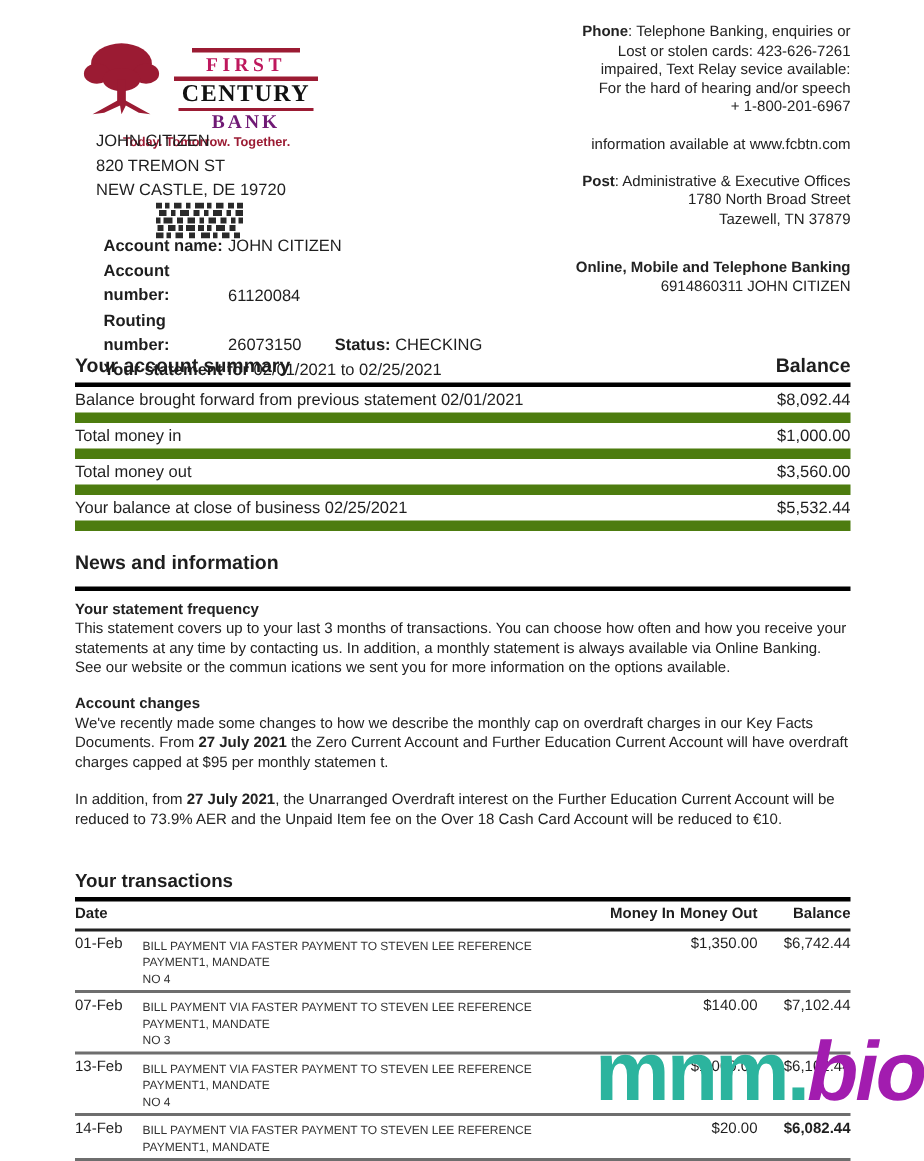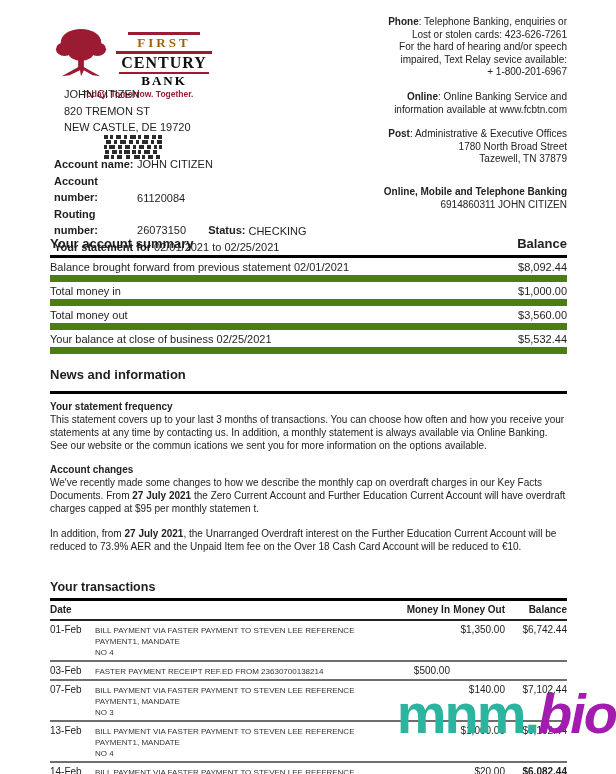--- a/index.html
+++ b/index.html
@@ -9,25 +9,25 @@
   .header{position:relative;height:234px;}
   .logo{position:absolute;left:52px;top:26px;width:170px;}
   .logo-row{display:flex;align-items:flex-start;}
   .logo-text{width:104px;margin-left:2px;text-align:center;
              font-family:"Liberation Serif", serif;font-weight:bold;margin-top:6px;}
   .bar1{height:3px;width:72px;margin:0 auto 1px auto;}
   .t-first{font-size:13px;letter-spacing:3px;line-height:14px;}
   .bar2{height:3px;width:96px;margin:1px auto 1px auto;}
   .t-century{font-size:16px;color:#111;letter-spacing:1px;line-height:16px;}
   .bar3{height:1.5px;width:90px;margin:1px auto 0 auto;}
-  .t-bank{font-size:13px;color:#000000;letter-spacing:2px;line-height:14px;}
+  .t-bank{font-size:13px;color:#701a75;letter-spacing:2px;line-height:14px;}
   .tagline{margin:1px 0 0 30px;font-size:8.5px;font-weight:bold;white-space:nowrap;}
   .recipient{position:absolute;left:64px;top:86px;font-size:11px;line-height:16.5px;}
   .barcode{position:absolute;left:104px;top:135px;width:58px;height:24px;}
-  .acct{position:absolute;left:54px;top:156px;font-size:11px;line-height:16.5px;}
+  .acct{position:absolute;left:69px;top:156px;font-size:11px;line-height:16.5px;}
   .acct .lbl{display:inline-block;width:80px;font-weight:bold;}
   .acct .rv{display:inline-block;width:62px;}
   .acct .st-lbl{font-weight:bold;margin-left:6px;}
   .acct .stmt-lbl{font-weight:bold;}
   .contact{position:absolute;right:49px;top:16px;width:290px;text-align:right;
            font-size:10px;line-height:12.6px;color:#222;}
   .contact b{font-weight:bold;}
   .c-blk{margin-bottom:12px;}
   .c-blk.post{margin-bottom:20px;}
   
@@ -76,21 +76,21 @@
             <ellipse cx="30" cy="17" rx="21" ry="14"></ellipse>
             <ellipse cx="13" cy="24" rx="9" ry="7"></ellipse>
             <ellipse cx="47" cy="24" rx="9" ry="7"></ellipse>
             <ellipse cx="30" cy="28" rx="13" ry="8"></ellipse>
             <rect x="27" y="28" width="6" height="17"></rect>
             <path d="M30 41 L10 52 L18 51 L29 46 L30 52 L33 46 L42 51 L50 52 Z"></path>
           </g>
         </svg>
         <div class="logo-text">
           <div class="bar1" style="background:#9b1b33"></div>
-          <div class="t-first" style="color:#a16207">FIRST</div>
+          <div class="t-first" style="color:#be185d">FIRST</div>
           <div class="bar2" style="background:#9b1b33"></div>
           <div class="t-century">CENTURY</div>
           <div class="bar3" style="background:#9b1b33"></div>
           <div class="t-bank">BANK</div>
         </div>
       </div>
       <div class="tagline" style="color:#9b1b33">Today. Tomorrow. Together.</div>
     </div>
 
     <div class="recipient">
@@ -164,26 +164,25 @@
       <div>
         <span class="stmt-lbl">Your statement for</span>
         <span>02/01/2021 to 02/25/2021</span>
       </div>
     </div>
 
     <div class="contact">
       <div class="c-blk">
         <div><b>Phone</b><span>: Telephone Banking, enquiries or</span></div>
         <div>Lost or stolen cards: 423-626-7261</div>
+        <div>impaired, Text Relay sevice available:</div>
         <div>For the hard of hearing and/or speech</div>
-        <div>impaired, Text Relay sevice available:</div>
         <div>+ 1-800-201-6967</div>
       </div>
       <div class="c-blk">
-        <div><b>Online</b><span>: Online Banking Service and</span></div>
         <div>information available at www.fcbtn.com</div>
       </div>
       <div class="c-blk post">
         <div><b>Post</b><span>: Administrative &amp; Executive Offices</span></div>
         <div>1780 North Broad Street</div>
         <div>Tazewell, TN 37879</div>
       </div>
       <div class="c-blk">
         <div style="font-weight:bold">Online, Mobile and Telephone Banking</div>
         <div>6914860311 JOHN CITIZEN</div>
@@ -238,27 +237,20 @@
       </div>
 
       <div class="tx-row">
         <span class="c-date">01-Feb</span>
         <span class="c-desc"><span>BILL PAYMENT VIA FASTER PAYMENT TO STEVEN LEE REFERENCE PAYMENT1, MANDATE</span><span class="d2">NO 4</span></span>
         <span class="c-in"></span>
         <span class="c-out">$1,350.00</span>
         <span class="c-bal">$6,742.44</span>
       </div>
       <div class="tx-row">
-        <span class="c-date">03-Feb</span>
-        <span class="c-desc"><span>FASTER PAYMENT RECEIPT REF.ED FROM 23630700138214</span></span>
-        <span class="c-in">$500.00</span>
-        <span class="c-out"></span>
-        <span class="c-bal"></span>
-      </div>
-      <div class="tx-row">
         <span class="c-date">07-Feb</span>
         <span class="c-desc"><span>BILL PAYMENT VIA FASTER PAYMENT TO STEVEN LEE REFERENCE PAYMENT1, MANDATE</span><span class="d2">NO 3</span></span>
         <span class="c-in"></span>
         <span class="c-out">$140.00</span>
         <span class="c-bal">$7,102.44</span>
       </div>
       <div class="tx-row">
         <span class="c-date">13-Feb</span>
         <span class="c-desc"><span>BILL PAYMENT VIA FASTER PAYMENT TO STEVEN LEE REFERENCE PAYMENT1, MANDATE</span><span class="d2">NO 4</span></span>
         <span class="c-in"></span>

